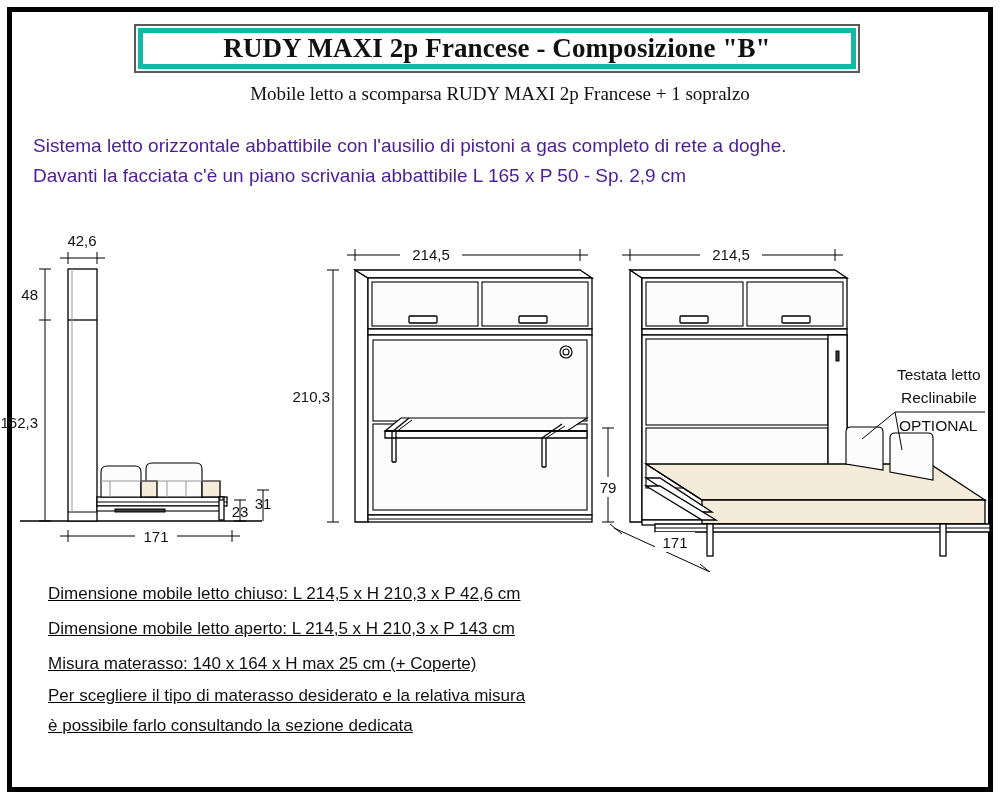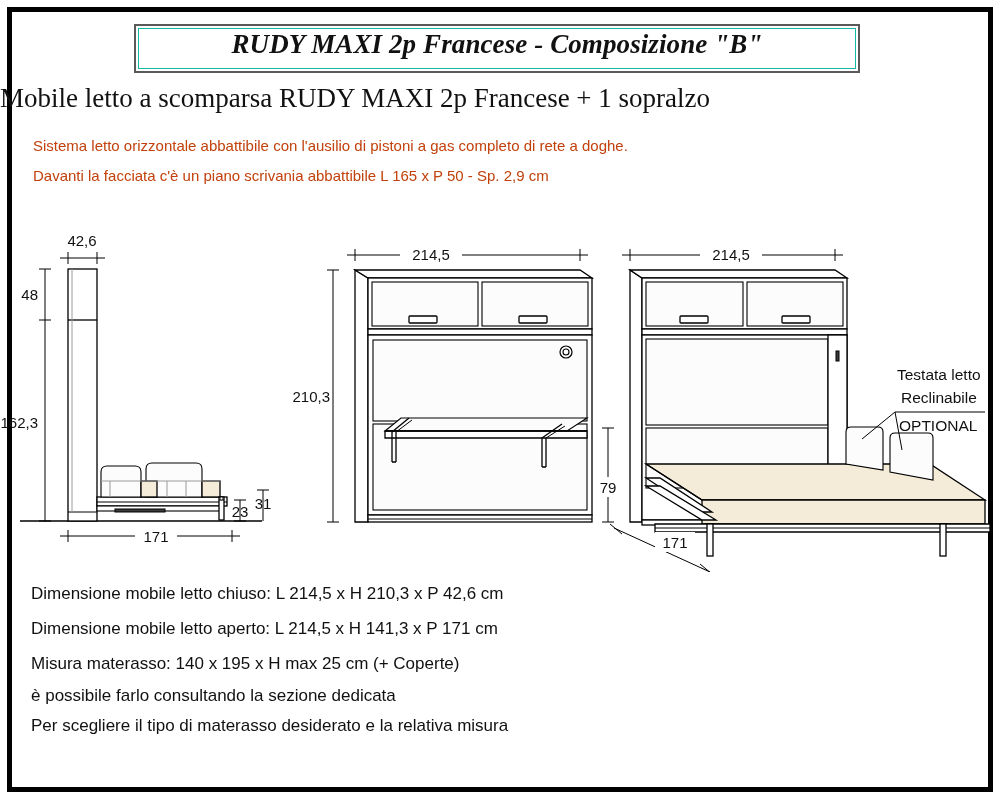--- a/index.html
+++ b/index.html
@@ -29,55 +29,56 @@
     position:absolute;
     left:134px;top:24px;
     width:726px;height:49px;
     box-sizing:border-box;
     border:2px solid #5a5a5a;
     padding:2px;
   }
   #title-box-inner{
     width:100%;height:100%;
     box-sizing:border-box;
-    border:1px solid #14b8a6;
-    display:flex;justify-content:center;font-style:italic;
+    border:5px solid #14b8a6;
+    display:flex;justify-content:center;
   }
   #title-text{
     font-family:"Liberation Serif", serif;
     font-weight:bold;
     font-size:27px;
     color:#111;
     letter-spacing:.1px;
     white-space:nowrap;
   }
   
   #headline{
     position:absolute;
     left:0;top:83px;width:1000px;
+    text-align:center;
     font-family:"Liberation Serif", serif;
-    font-size:27px;
+    font-size:19px;
     color:#111;
     white-space:nowrap;
   }
   
   #desc{
     position:absolute;
     left:33px;top:131px;width:940px;
   }
   .desc-line{
-    font-size:15px;
-    color:#c2410c;
+    font-size:19px;
+    color:#4c1d95;
     line-height:30px;
     white-space:nowrap;
   }
   
   #specs{
     position:absolute;
-    left:31px;top:576px;width:900px;
+    left:48px;top:576px;width:900px;text-decoration:underline;
   }
   .spec-line{
     font-size:17px;
     color:#111;
     line-height:35px;
     white-space:nowrap;
   }
   #specs .tail{line-height:30px;}
   
   #drawing{
@@ -340,19 +341,19 @@
           <text class="callouttxt" x="901" y="171">Reclinabile</text>
           <text class="callouttxt" x="899" y="199">OPTIONAL</text>
         </g>
       </g>
 
     </svg>
   </div>
 
   <div id="specs">
     <div class="spec-line">Dimensione mobile letto chiuso: L 214,5 x H 210,3 x P 42,6 cm</div>
-    <div class="spec-line">Dimensione mobile letto aperto: L 214,5 x H 141,3 x P 171 cm</div>
-    <div class="spec-line">Misura materasso: 140 x 195 x H max 25 cm (+ Coperte)</div>
+    <div class="spec-line">Dimensione mobile letto aperto: L 214,5 x H 210,3 x P 143 cm</div>
+    <div class="spec-line">Misura materasso: 140 x 164 x H max 25 cm (+ Coperte)</div>
+    <div class="spec-line tail">Per scegliere il tipo di materasso desiderato e la relativa misura</div>
     <div class="spec-line tail">è possibile farlo consultando la sezione dedicata</div>
-    <div class="spec-line tail">Per scegliere il tipo di materasso desiderato e la relativa misura</div>
   </div>
 
 </div>
 
 </body></html>

